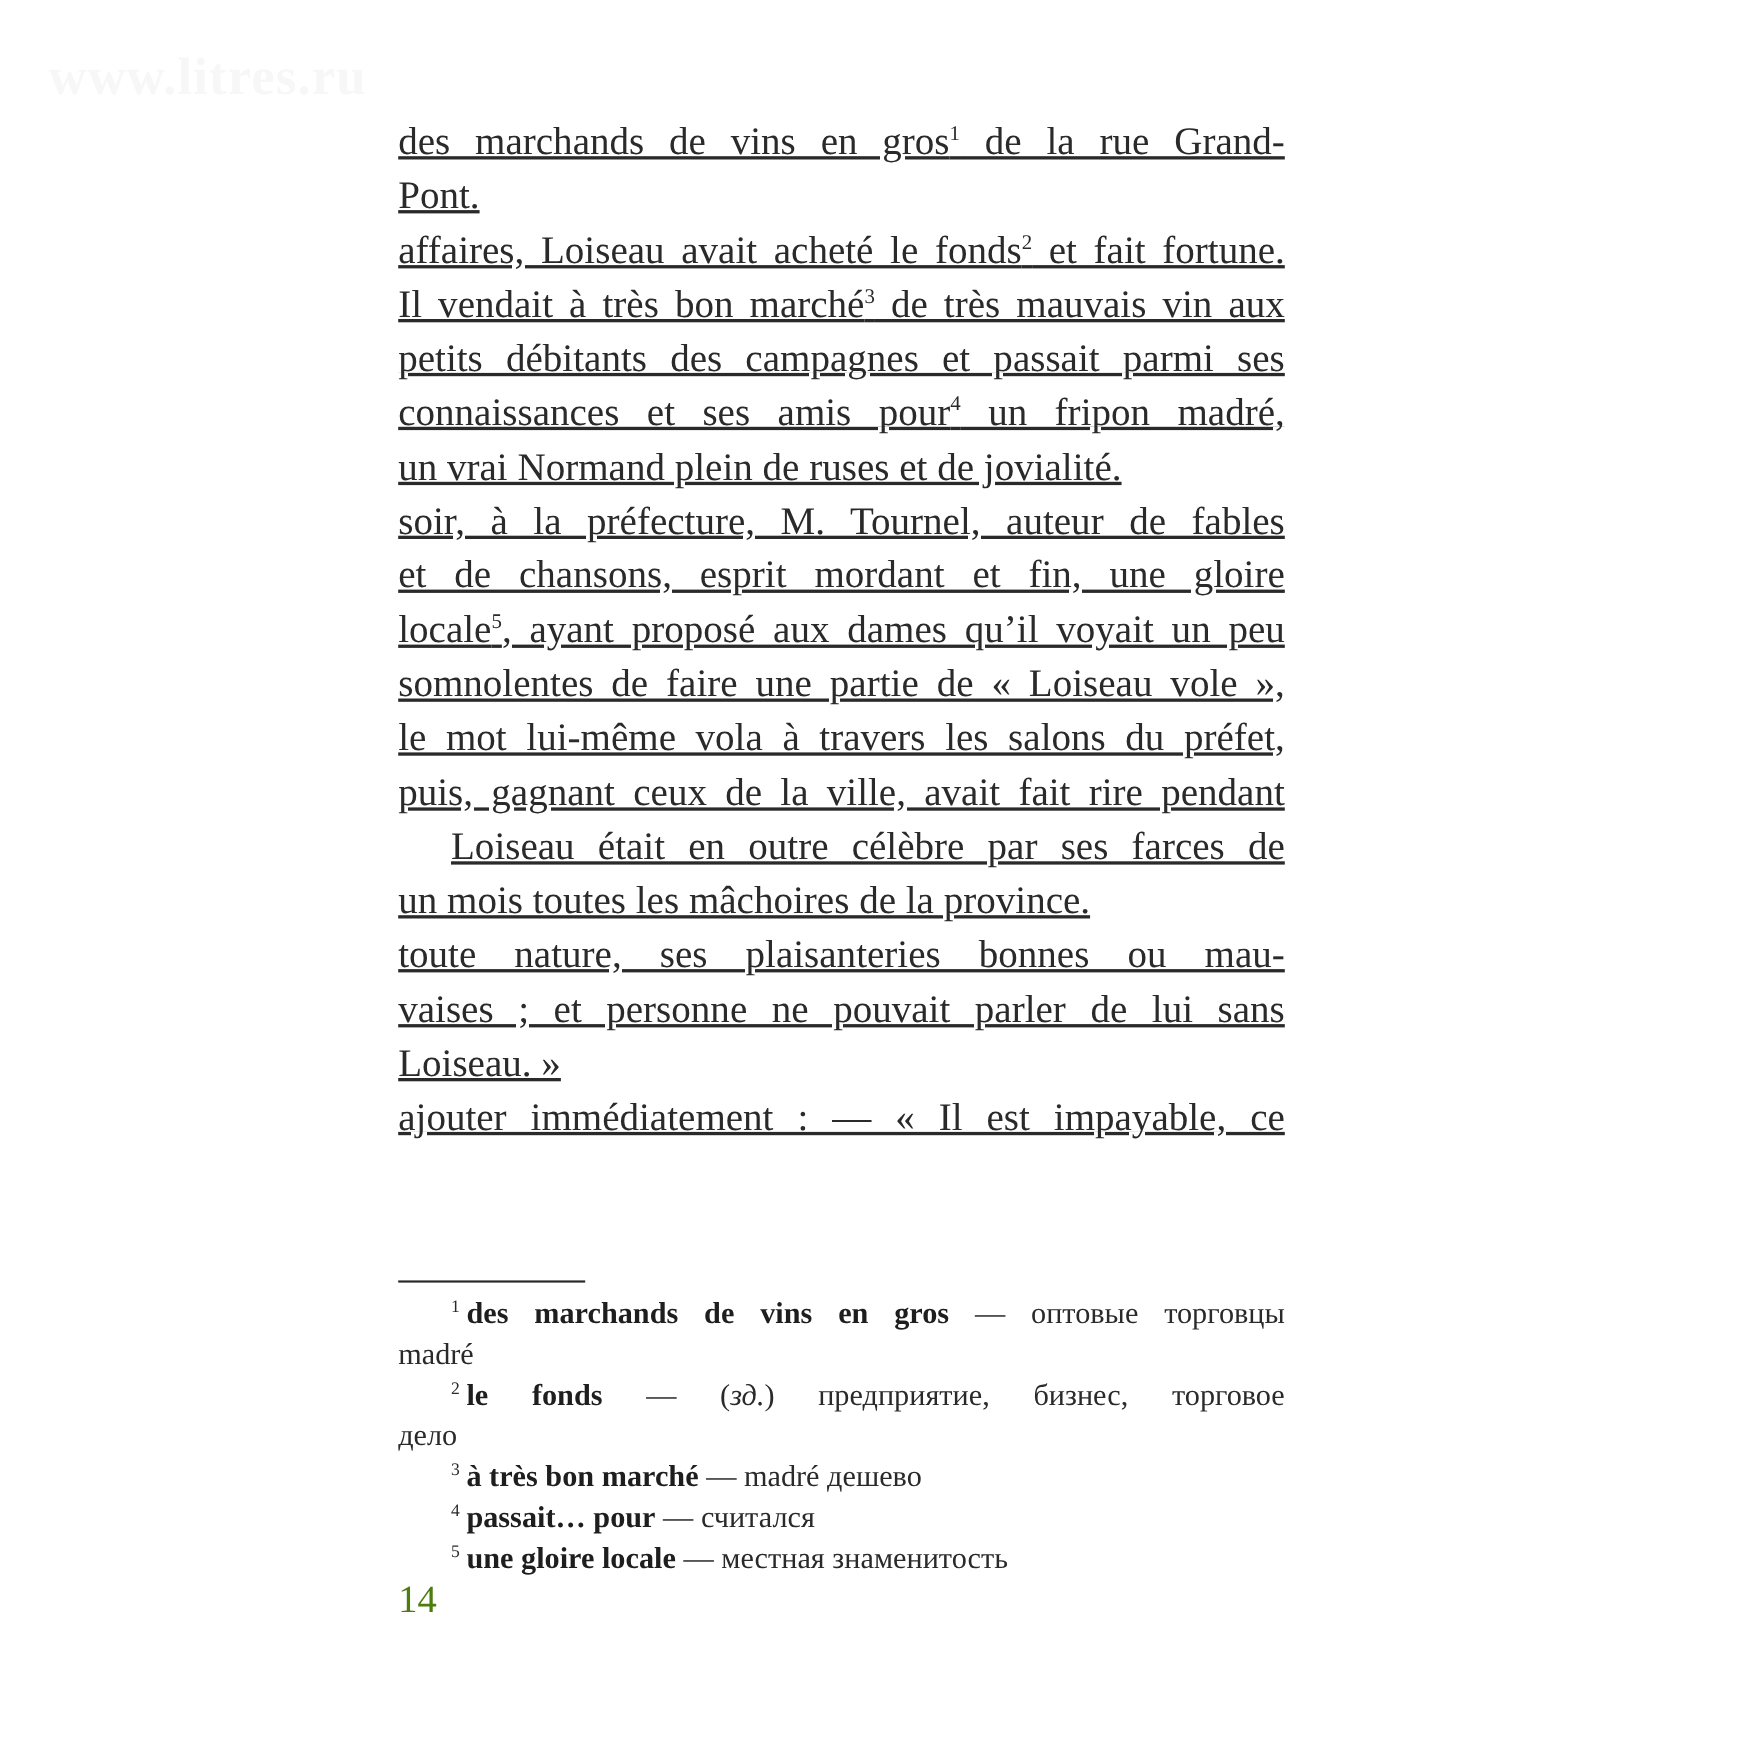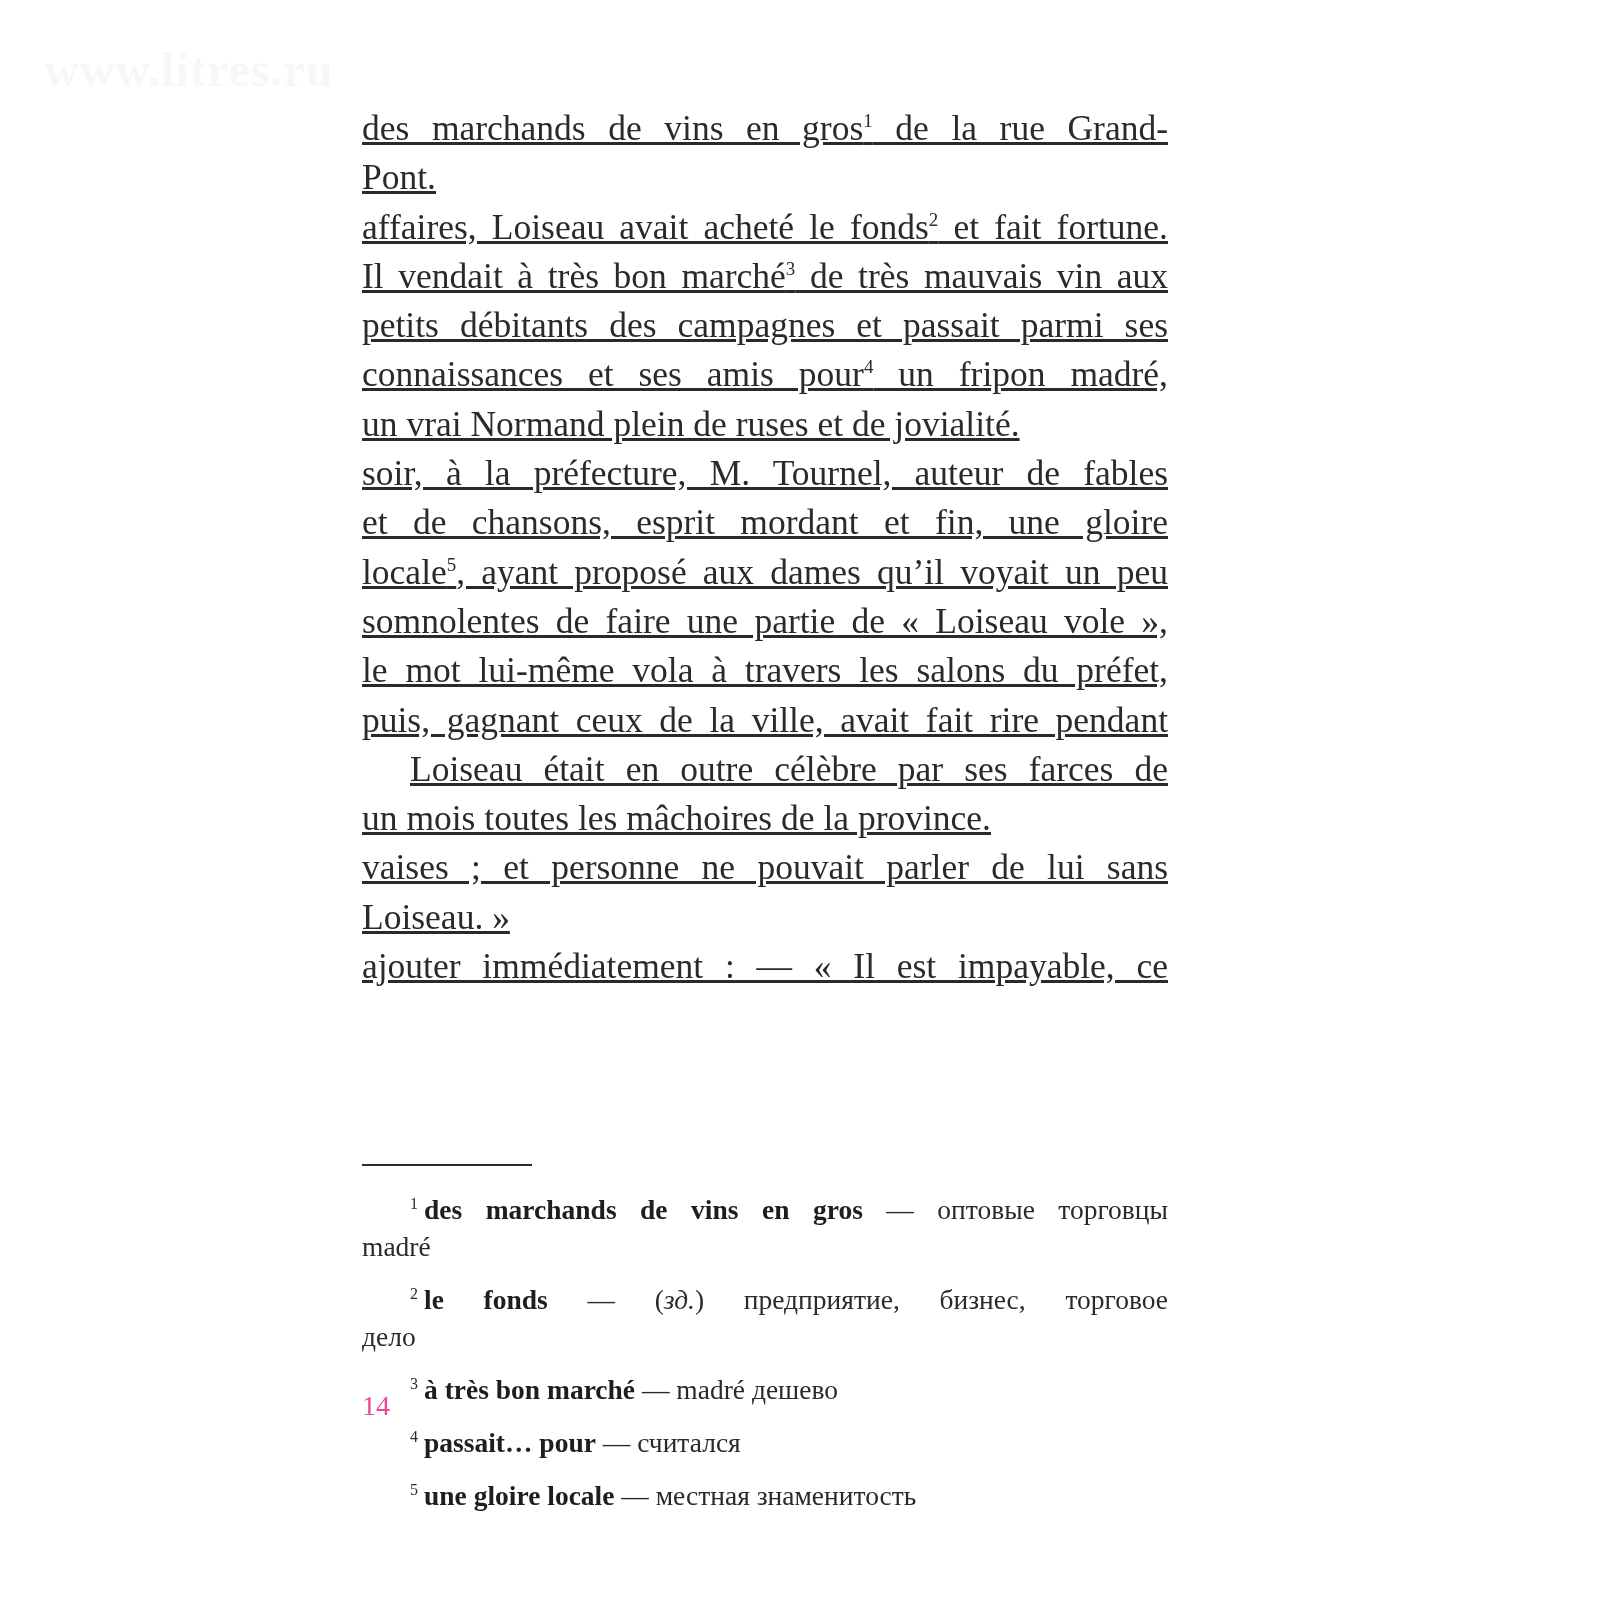--- a/index.html
+++ b/index.html
@@ -25,26 +25,26 @@
   sup.fn { font-size: 19px; vertical-align: 13px; line-height: 0; }
   .rule {
     position: absolute; left: 0; top: 1164px; width: 170px; height: 2px; background: #2a2a2a;
   }
   .notes { position: absolute; left: 0; top: 1175px; width: 806px; }
   .nline {
     display: block; font-size: 27.5px; line-height: 37px; height: 37px;
     white-space: nowrap; text-align: justify; text-align-last: justify;
   }
   .nline.last { text-align-last: left; }
-  .nline.indent { padding-left: 48px; margin-top: 16px; }
+  .nline.indent { padding-left: 48px; }
   .nline b { font-weight: bold; color: #1e1e1e; }
   .nline i { font-style: italic; }
   sup.nfn { font-size: 16px; vertical-align: 10px; line-height: 0; margin-right: 6px; }
   .folio {
-    position: absolute; left: 0; top: 1390px; font-size: 28px; color: #ec4899;
+    position: absolute; left: 0; top: 1434px; font-size: 35px; color: #4d7c0f;
   }
 </style>
 </head>
 <body>
 
 <div class="watermark">www.litres.ru</div>
 
 <div class="page">
   <div class="body-text" id="body-text">
       <span class="line"><span>des marchands de vins en gros</span><sup class="fn">1</sup><span> de la rue Grand-</span></span>
@@ -55,20 +55,21 @@
       <span class="line"><span>connaissances et ses amis pour</span><sup class="fn">4</sup><span> un fripon madré,</span></span>
       <span class="line last"><span>un vrai Normand plein de ruses et de jovialité.</span></span>
       <span class="line"><span>soir, à la préfecture, M. Tournel, auteur de fables</span></span>
       <span class="line"><span>et de chansons, esprit mordant et fin, une gloire</span></span>
       <span class="line"><span>locale</span><sup class="fn">5</sup><span>, ayant proposé aux dames qu’il voyait un peu</span></span>
       <span class="line"><span>somnolentes de faire une partie de « Loiseau vole »,</span></span>
       <span class="line"><span>le mot lui-même vola à travers les salons du préfet,</span></span>
       <span class="line"><span>puis, gagnant ceux de la ville, avait fait rire pendant</span></span>
       <span class="line indent"><span>Loiseau était en outre célèbre par ses farces de</span></span>
       <span class="line last"><span>un mois toutes les mâchoires de la province.</span></span>
+      <span class="line"><span>toute nature, ses plaisanteries bonnes ou mau-</span></span>
       <span class="line"><span>vaises ; et personne ne pouvait parler de lui sans</span></span>
       <span class="line last"><span>Loiseau. »</span></span>
       <span class="line"><span>ajouter immédiatement : — « Il est impayable, ce</span></span>
     </div>
   <div class="rule"></div>
   <div class="notes" id="notes">
       <span class="nline indent"><sup class="nfn">1</sup><b>des marchands de vins en gros</b><span> — оптовые торговцы</span></span>
       <span class="nline last"><span>madré</span></span>
       <span class="nline indent"><sup class="nfn">2</sup><b>le fonds</b><span> — (</span><i>зд.</i><span>) предприятие, бизнес, торговое</span></span>
       <span class="nline last"><span>дело</span></span>

